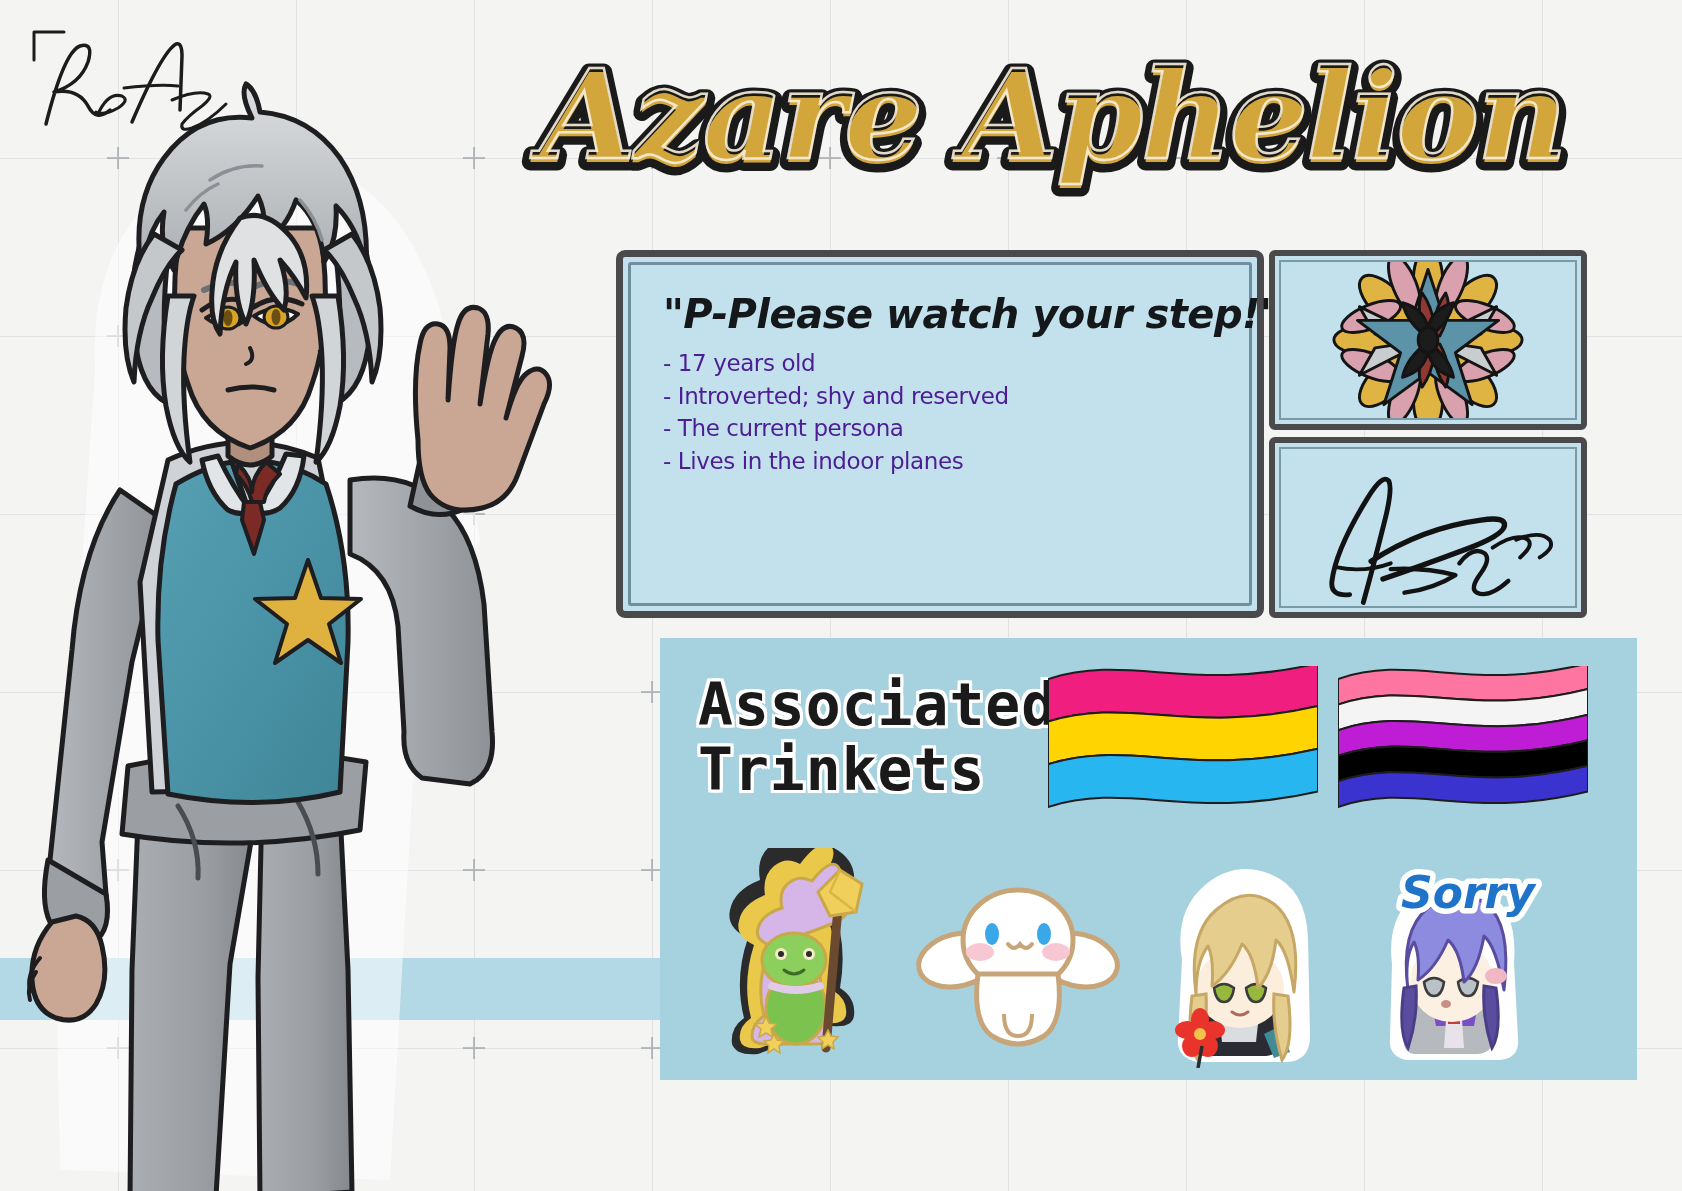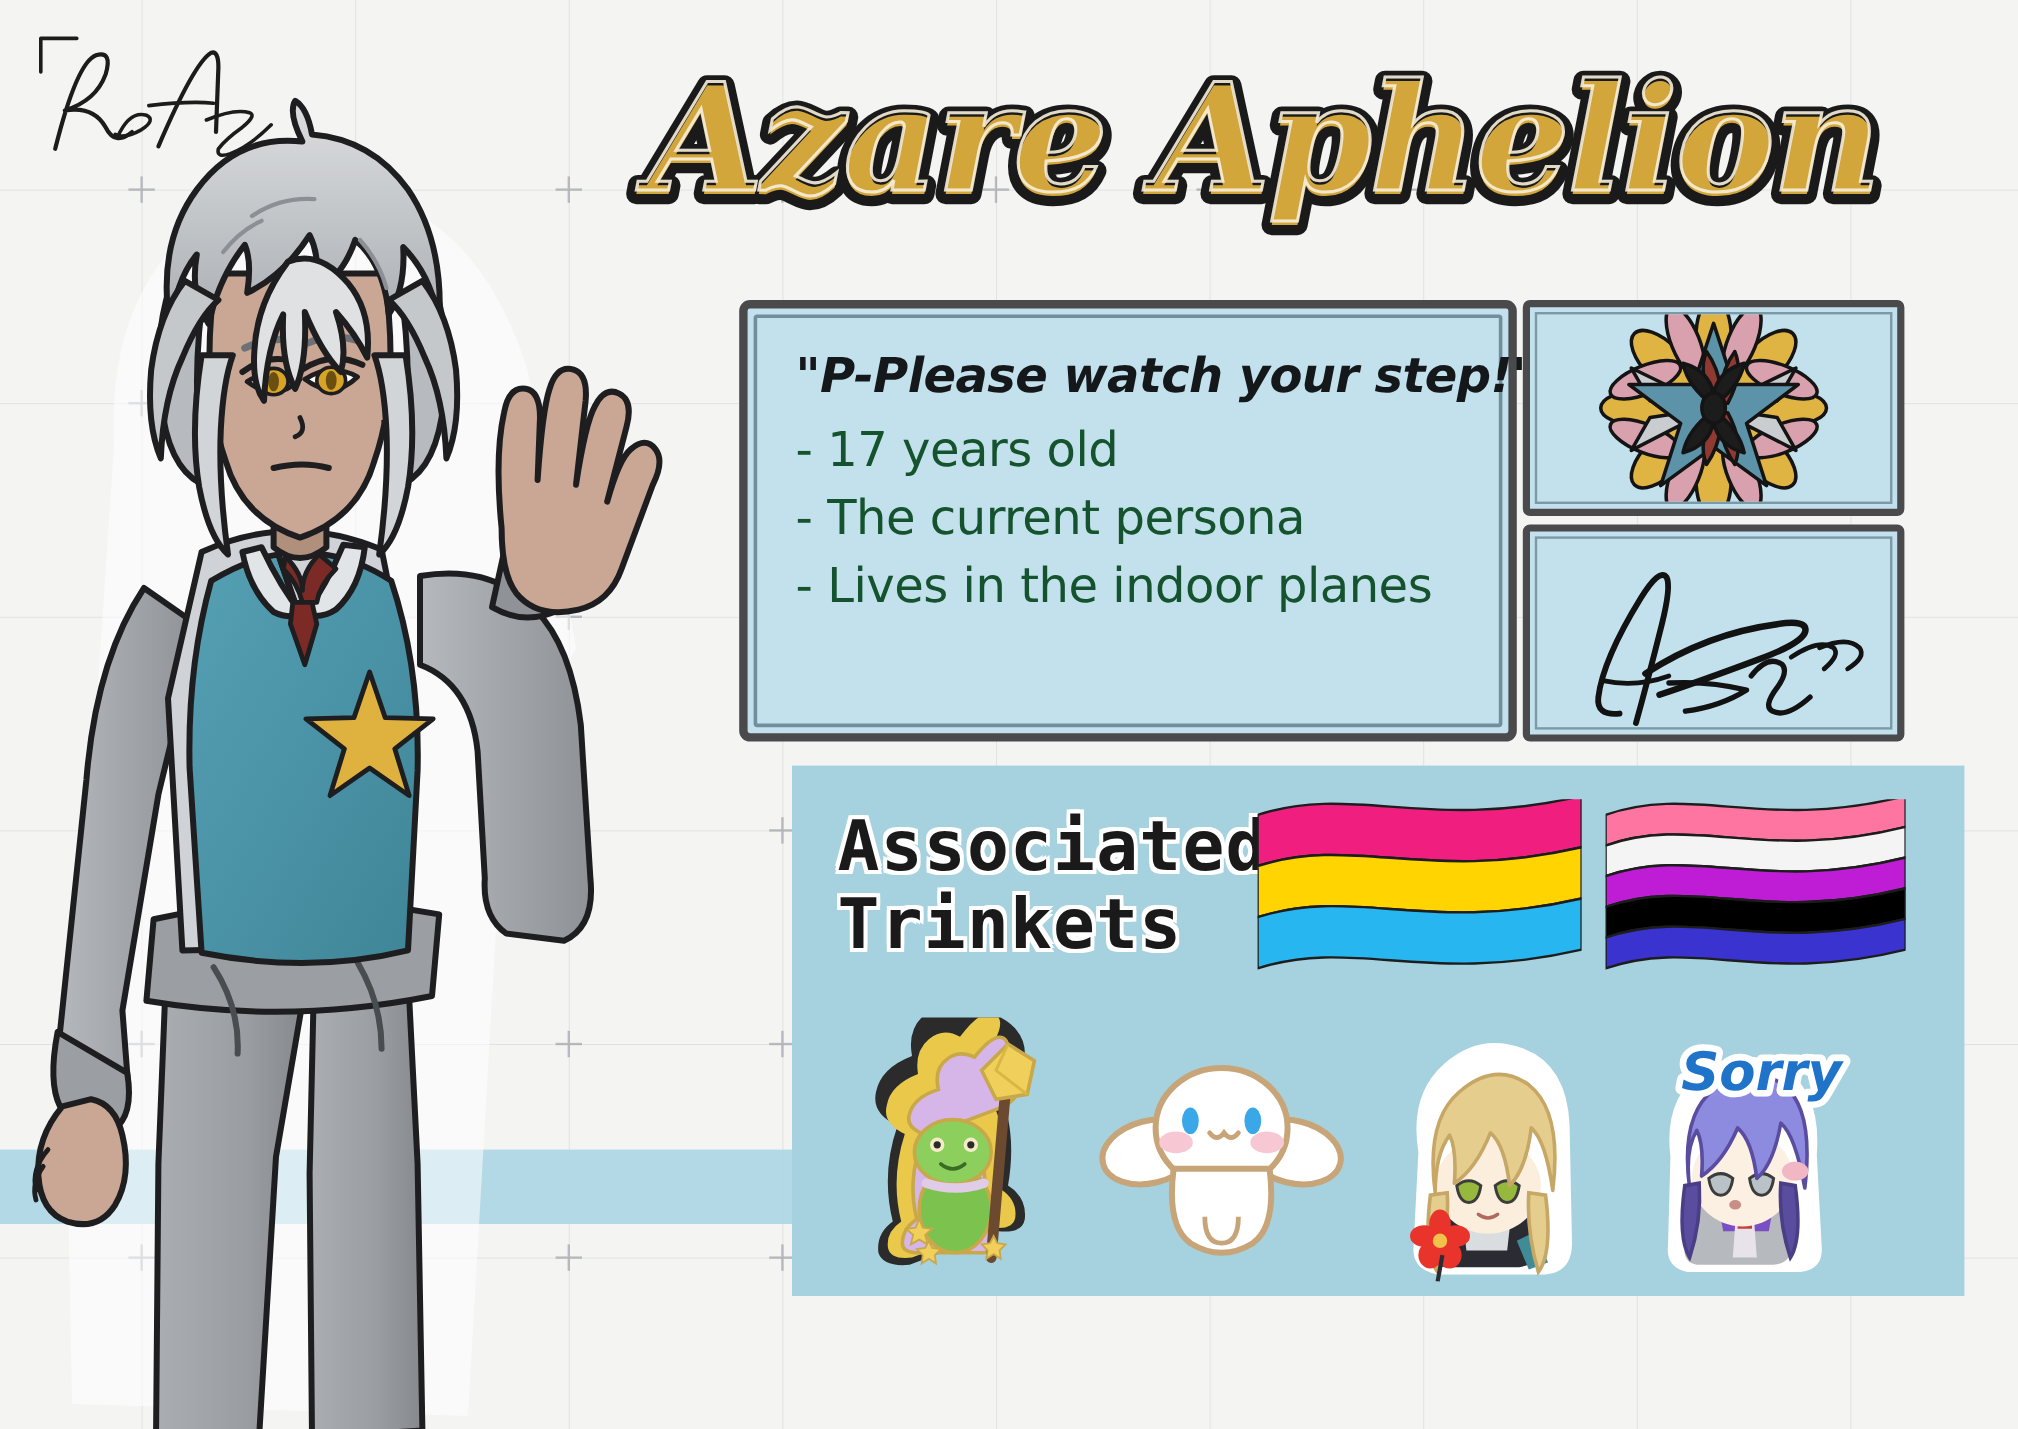--- a/index.html
+++ b/index.html
@@ -79,21 +79,21 @@
   .quote{
     font-family:"DejaVu Sans", sans-serif;
     font-style:italic; font-weight:700;
     font-size:40px; color:#15181a;
     letter-spacing:-0.5px;
     margin-bottom:10px; white-space:nowrap;
   }
   .trait-list{ list-style:none; }
   .trait-list li{
     font-family:"DejaVu Sans", sans-serif;
-    font-size:40px; color:#14532d;
+    font-size:23px; color:#4c1d95;
     line-height:1.42;
     white-space:nowrap;
     letter-spacing:-0.4px;
   }
 
   
   .emblem-panel{
     position:absolute; left:1269px; top:250px; width:318px; height:180px;
     background:#c3e1ec;
     border:6px solid #4a4a4c;
@@ -356,20 +356,21 @@
       <text class="title-text" id="title-fill" x="20" y="138" fill="#d3a63c">Azare Aphelion</text>
       <text class="title-text" id="title-shine" x="20" y="134" fill="none" stroke="#f7efdc" stroke-width="2.5" opacity=".9">Azare Aphelion</text>
     </svg>
   </div>
 
   <div class="info-panel">
     <div class="info-panel-inner">
       <div class="quote">"P-Please watch your step!"</div>
       <ul class="trait-list" id="traits">
           <li>- 17 years old</li>
+          <li>- Introverted; shy and reserved</li>
           <li>- The current persona</li>
           <li>- Lives in the indoor planes</li>
         </ul>
     </div>
   </div>
 
   <div class="emblem-panel">
     <div class="panel-inner-thin">
       <svg viewBox="0 0 300 168" width="300" height="168">
         <g transform="translate(150,84)" stroke="#141414" stroke-width="3" stroke-linejoin="round">

